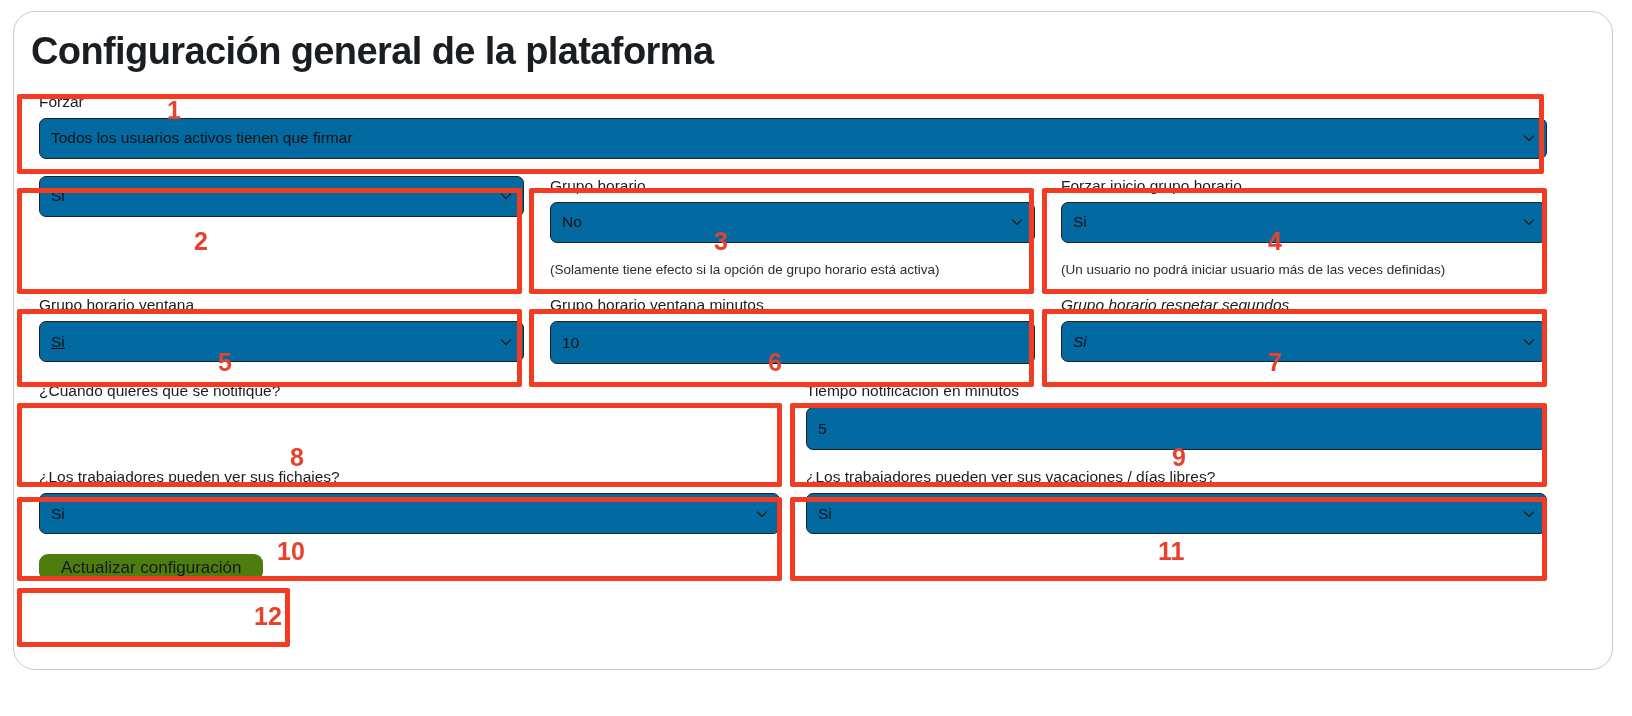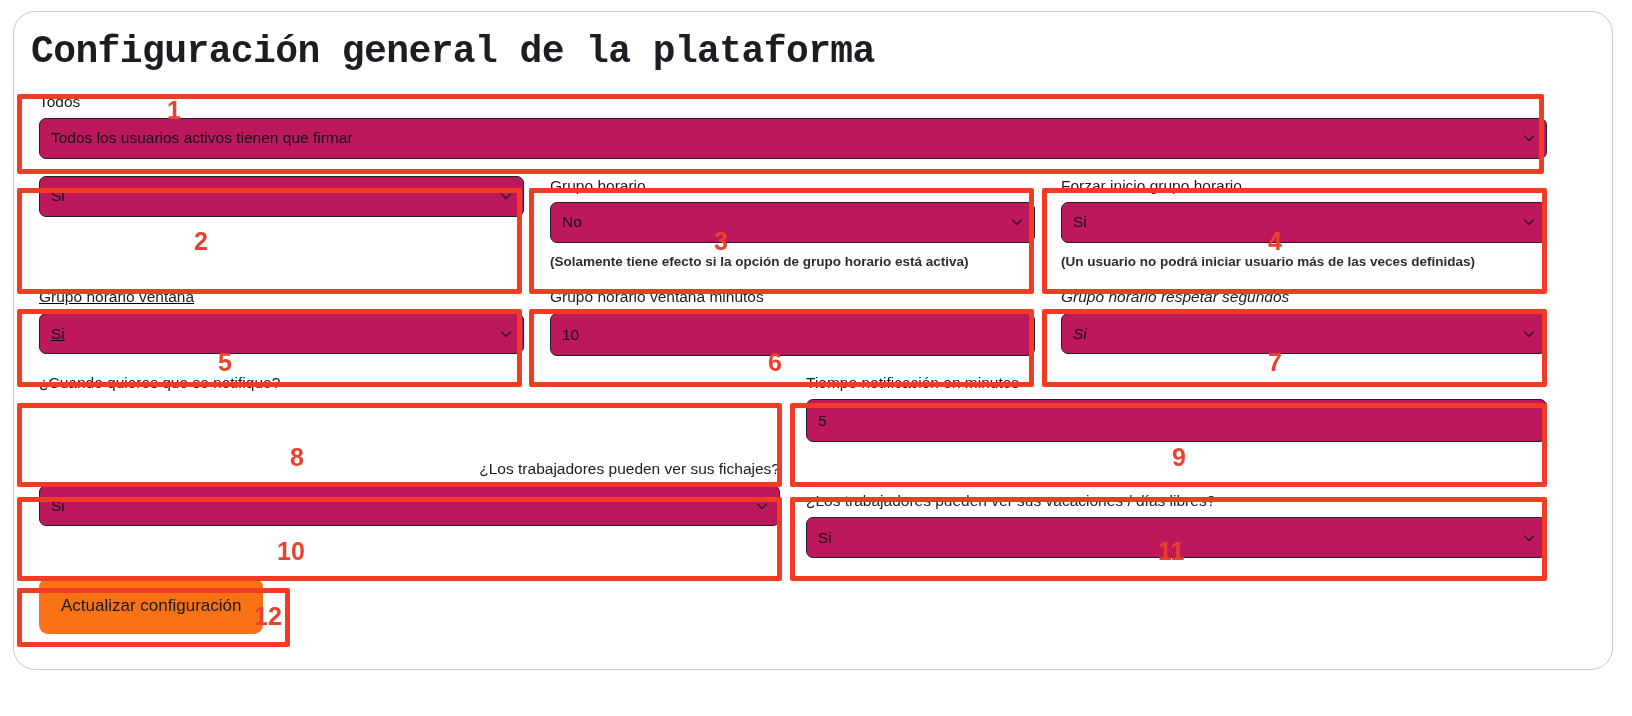--- a/index.html
+++ b/index.html
@@ -40,21 +40,21 @@
   }
 
   
   .page-title {
     font-size: 38px;
     font-weight: 700;
     letter-spacing: -0.6px;
     color: #1a1d21;
     margin: 0 0 14px 0;
     line-height: 1.05;
-    font-family: Liberation Mono, monospace;
+    font-family: Liberation Sans, sans-serif;
   }
 
   
   .row {
     display: flex;
     width: 100%;
     gap: 10px;
     margin-bottom: 7px;
   }
 
@@ -72,21 +72,21 @@
     white-space: nowrap;
     font-family: "Liberation Sans", sans-serif;
   }
 
   .control {
     position: relative;
     width: 100%;
     height: 41px;
     border: 1px solid #202124;
     border-radius: 7px;
-    background: #be185d;
+    background: #0369a1;
     display: flex;
     align-items: center;
     padding: 0 30px 0 11px;
     font-size: 15.5px;
     color: #101214;
     font-family: "Liberation Sans", sans-serif;
   }
 
   .control.tall { height: 43px; }
 
@@ -98,25 +98,24 @@
     width: 12px;
     height: 12px;
     pointer-events: none;
   }
   .chev svg { display: block; }
 
   .field-help {
     display: block;
     font-size: 13.5px;
     color: #2a2d31;
-    margin-top: 10px;
+    margin-top: 18px;
     line-height: 1.3;
     white-space: nowrap;
     font-family: "Liberation Sans", sans-serif;
-    font-weight: bold;
   }
 
   
   .anno {
     position: absolute;
     border: 5px solid #f23b23;
     border-radius: 2px;
     pointer-events: none;
     box-sizing: border-box;
   }
@@ -137,44 +136,44 @@
   
   .btn-row {
     position: relative;
     padding: 9px 8px 9px 8px;
     display: inline-block;
   }
   .btn-update {
     display: inline-flex;
     align-items: center;
     justify-content: center;
-    height: 56px;
+    height: 27px;
     padding: 0 22px;
-    background: #f97316;
+    background: #4d7c0f;
     border: none;
     border-radius: 9px;
     font-size: 17px;
     color: #17191c;
     cursor: pointer;
     font-family: "Liberation Sans", sans-serif;
   }
 </style>
 </head>
 <body>
 
 <div id="root">
   <div class="card">
     <div class="card-inner">
 
       <h1 class="page-title">Configuración general de la plataforma</h1>
 
       
       <div class="row">
         <div class="field" style="width:1524px;">
-          <label class="field-label">Todos</label>
+          <label class="field-label">Forzar</label>
           <div class="control">
             <span>Todos los usuarios activos tienen que firmar</span>
             <span class="chev">
               <svg width="12" height="12" viewBox="0 0 12 12">
                   <path d="M1.5 4 L6 8.5 L10.5 4" fill="none" stroke="#1b1d20" stroke-width="1.2" stroke-linecap="round" stroke-linejoin="round"></path>
                 </svg>
             </span>
           </div>
         </div>
       </div>
@@ -262,33 +261,33 @@
         <div class="field" style="width:757px;">
           <label class="field-label">Tiempo notificación en minutos</label>
           <div class="control tall" style="padding-right:11px;">
             <span>5</span>
           </div>
         </div>
       </div>
 
       
       <div class="row">
-        <div class="field" style="width:757px;text-align:right;">
+        <div class="field" style="width:757px;">
           <label class="field-label">¿Los trabajadores pueden ver sus fichajes?</label>
           <div class="control">
             <span>Si</span>
             <span class="chev">
               <svg width="12" height="12" viewBox="0 0 12 12">
                   <path d="M1.5 4 L6 8.5 L10.5 4" fill="none" stroke="#1b1d20" stroke-width="1.2" stroke-linecap="round" stroke-linejoin="round"></path>
                 </svg>
             </span>
           </div>
         </div>
 
-        <div class="field" style="width:757px;margin-top:32px;">
+        <div class="field" style="width:757px;">
           <label class="field-label">¿Los trabajadores pueden ver sus vacaciones / días libres?</label>
           <div class="control">
             <span>Si</span>
             <span class="chev">
               <svg width="12" height="12" viewBox="0 0 12 12">
                   <path d="M1.5 4 L6 8.5 L10.5 4" fill="none" stroke="#1b1d20" stroke-width="1.2" stroke-linecap="round" stroke-linejoin="round"></path>
                 </svg>
             </span>
           </div>
         </div>

